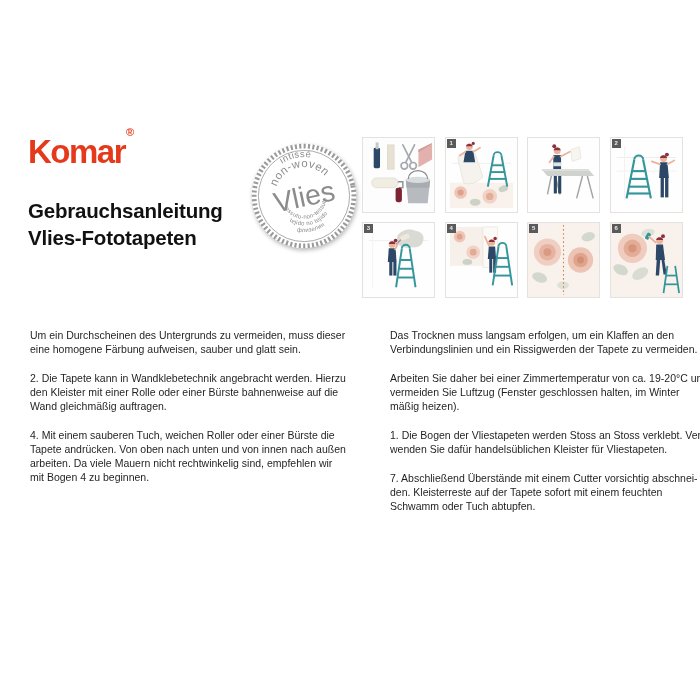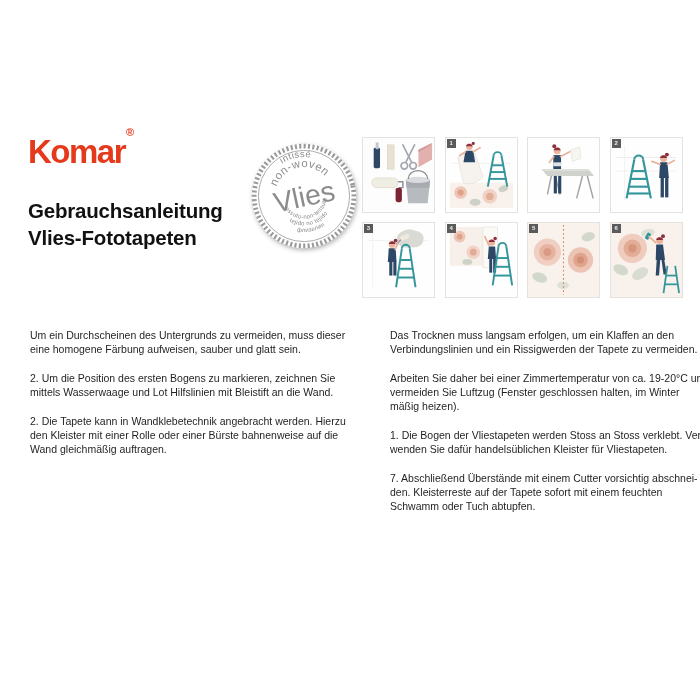--- a/index.html
+++ b/index.html
@@ -284,22 +284,22 @@
           <line x1="56.6" y1="54" x2="67.5" y2="54"></line>
             <line x1="55.4" y1="63" x2="69" y2="63"></line>
         </g>
       </svg>
     </figure>
 
   </div>
 
   <div class="col col-left">
     <p>Um ein Durchscheinen des Untergrunds zu vermeiden, muss dieser eine homogene Färbung aufweisen, sauber und glatt sein.</p>
-    <p>2. Um die Position des ersten Bogens zu markieren, zeichnen Sie mit­tels Wasserwaage und Lot Hilfslinien mit Bleistift an die Wand.</p>
     <p>2. Die Tapete kann in Wandklebetechnik angebracht werden. Hierzu den Kleister mit einer Rolle oder einer Bürste bahnenweise auf die Wand gleichmäßig auftragen.</p>
+    <p>4. Mit einem sauberen Tuch, weichen Roller oder einer Bürste die Tapete andrücken. Von oben nach unten und von innen nach außen arbeiten. Da viele Mauern nicht rechtwinkelig sind, empfehlen wir mit Bogen 4 zu beginnen.</p>
   </div>
 
   <div class="col col-right">
     <p>Das Trocknen muss langsam erfolgen, um ein Klaffen an den Verbin­dungslinien und ein Rissigwerden der Tapete zu vermeiden.</p>
     <p>Arbeiten Sie daher bei einer Zimmertemperatur von ca. 19-20°C und vermeiden Sie Luftzug (Fenster geschlossen halten, im Winter mäßig heizen).</p>
     <p>1. Die Bogen der Vliestapeten werden Stoss an Stoss verklebt. Ver­wenden Sie dafür handelsüblichen Kleister für Vliestapeten.</p>
     <p>7. Abschließend Überstände mit einem Cutter vorsichtig abschnei­den. Kleisterreste auf der Tapete sofort mit einem feuchten Schwamm oder Tuch abtupfen.</p>
   </div>
 
 </div>

